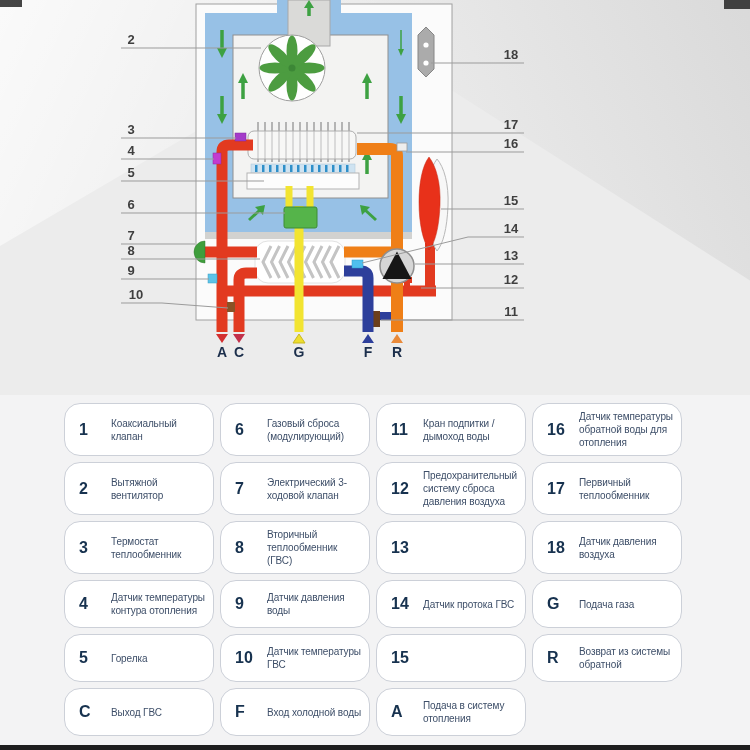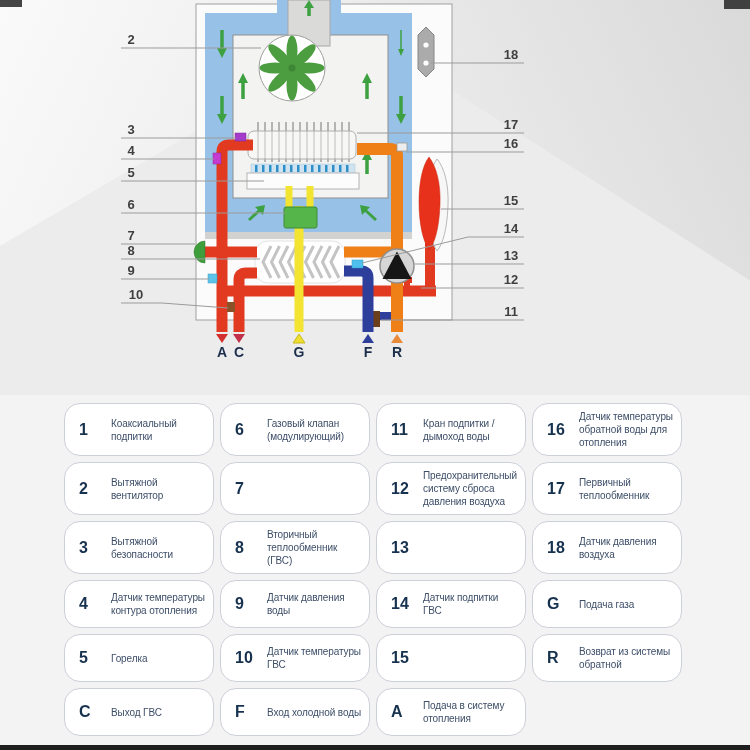--- a/index.html
+++ b/index.html
@@ -267,52 +267,53 @@
     <text class="port-letter" x="368" y="357">F</text>
     <text class="port-letter" x="397" y="357">R</text>
   </g>
 </svg>
 </div>
 
 <div class="legend-section">
   <div class="legend-grid">
     <div class="card">
         <span class="card-id">1</span>
-        <span class="card-label">Коаксиальный подпитки</span>
+        <span class="card-label">Коаксиальный клапан</span>
       </div>
     <div class="card">
         <span class="card-id">6</span>
-        <span class="card-label">Газовый клапан (модулирующий)</span>
+        <span class="card-label">Газовый сброса (модулирующий)</span>
       </div>
     <div class="card">
         <span class="card-id">11</span>
         <span class="card-label">Кран подпитки / дымоход воды</span>
       </div>
     <div class="card">
         <span class="card-id">16</span>
         <span class="card-label">Датчик температуры обратной воды для отопления</span>
       </div>
     <div class="card">
         <span class="card-id">2</span>
         <span class="card-label">Вытяжной вентилятор</span>
       </div>
     <div class="card">
         <span class="card-id">7</span>
+        <span class="card-label">Электрический 3- ходовой клапан</span>
       </div>
     <div class="card">
         <span class="card-id">12</span>
         <span class="card-label">Предохранительный систему сброса давления воздуха</span>
       </div>
     <div class="card">
         <span class="card-id">17</span>
         <span class="card-label">Первичный теплообменник</span>
       </div>
     <div class="card">
         <span class="card-id">3</span>
-        <span class="card-label">Вытяжной безопасности</span>
+        <span class="card-label">Термостат теплообменник</span>
       </div>
     <div class="card">
         <span class="card-id">8</span>
         <span class="card-label">Вторичный теплообменник (ГВС)</span>
       </div>
     <div class="card">
         <span class="card-id">13</span>
       </div>
     <div class="card">
         <span class="card-id">18</span>
@@ -321,21 +322,21 @@
     <div class="card">
         <span class="card-id">4</span>
         <span class="card-label">Датчик температуры контура отопления</span>
       </div>
     <div class="card">
         <span class="card-id">9</span>
         <span class="card-label">Датчик давления воды</span>
       </div>
     <div class="card">
         <span class="card-id">14</span>
-        <span class="card-label">Датчик подпитки ГВС</span>
+        <span class="card-label">Датчик протока ГВС</span>
       </div>
     <div class="card">
         <span class="card-id">G</span>
         <span class="card-label">Подача газа</span>
       </div>
     <div class="card">
         <span class="card-id">5</span>
         <span class="card-label">Горелка</span>
       </div>
     <div class="card">

